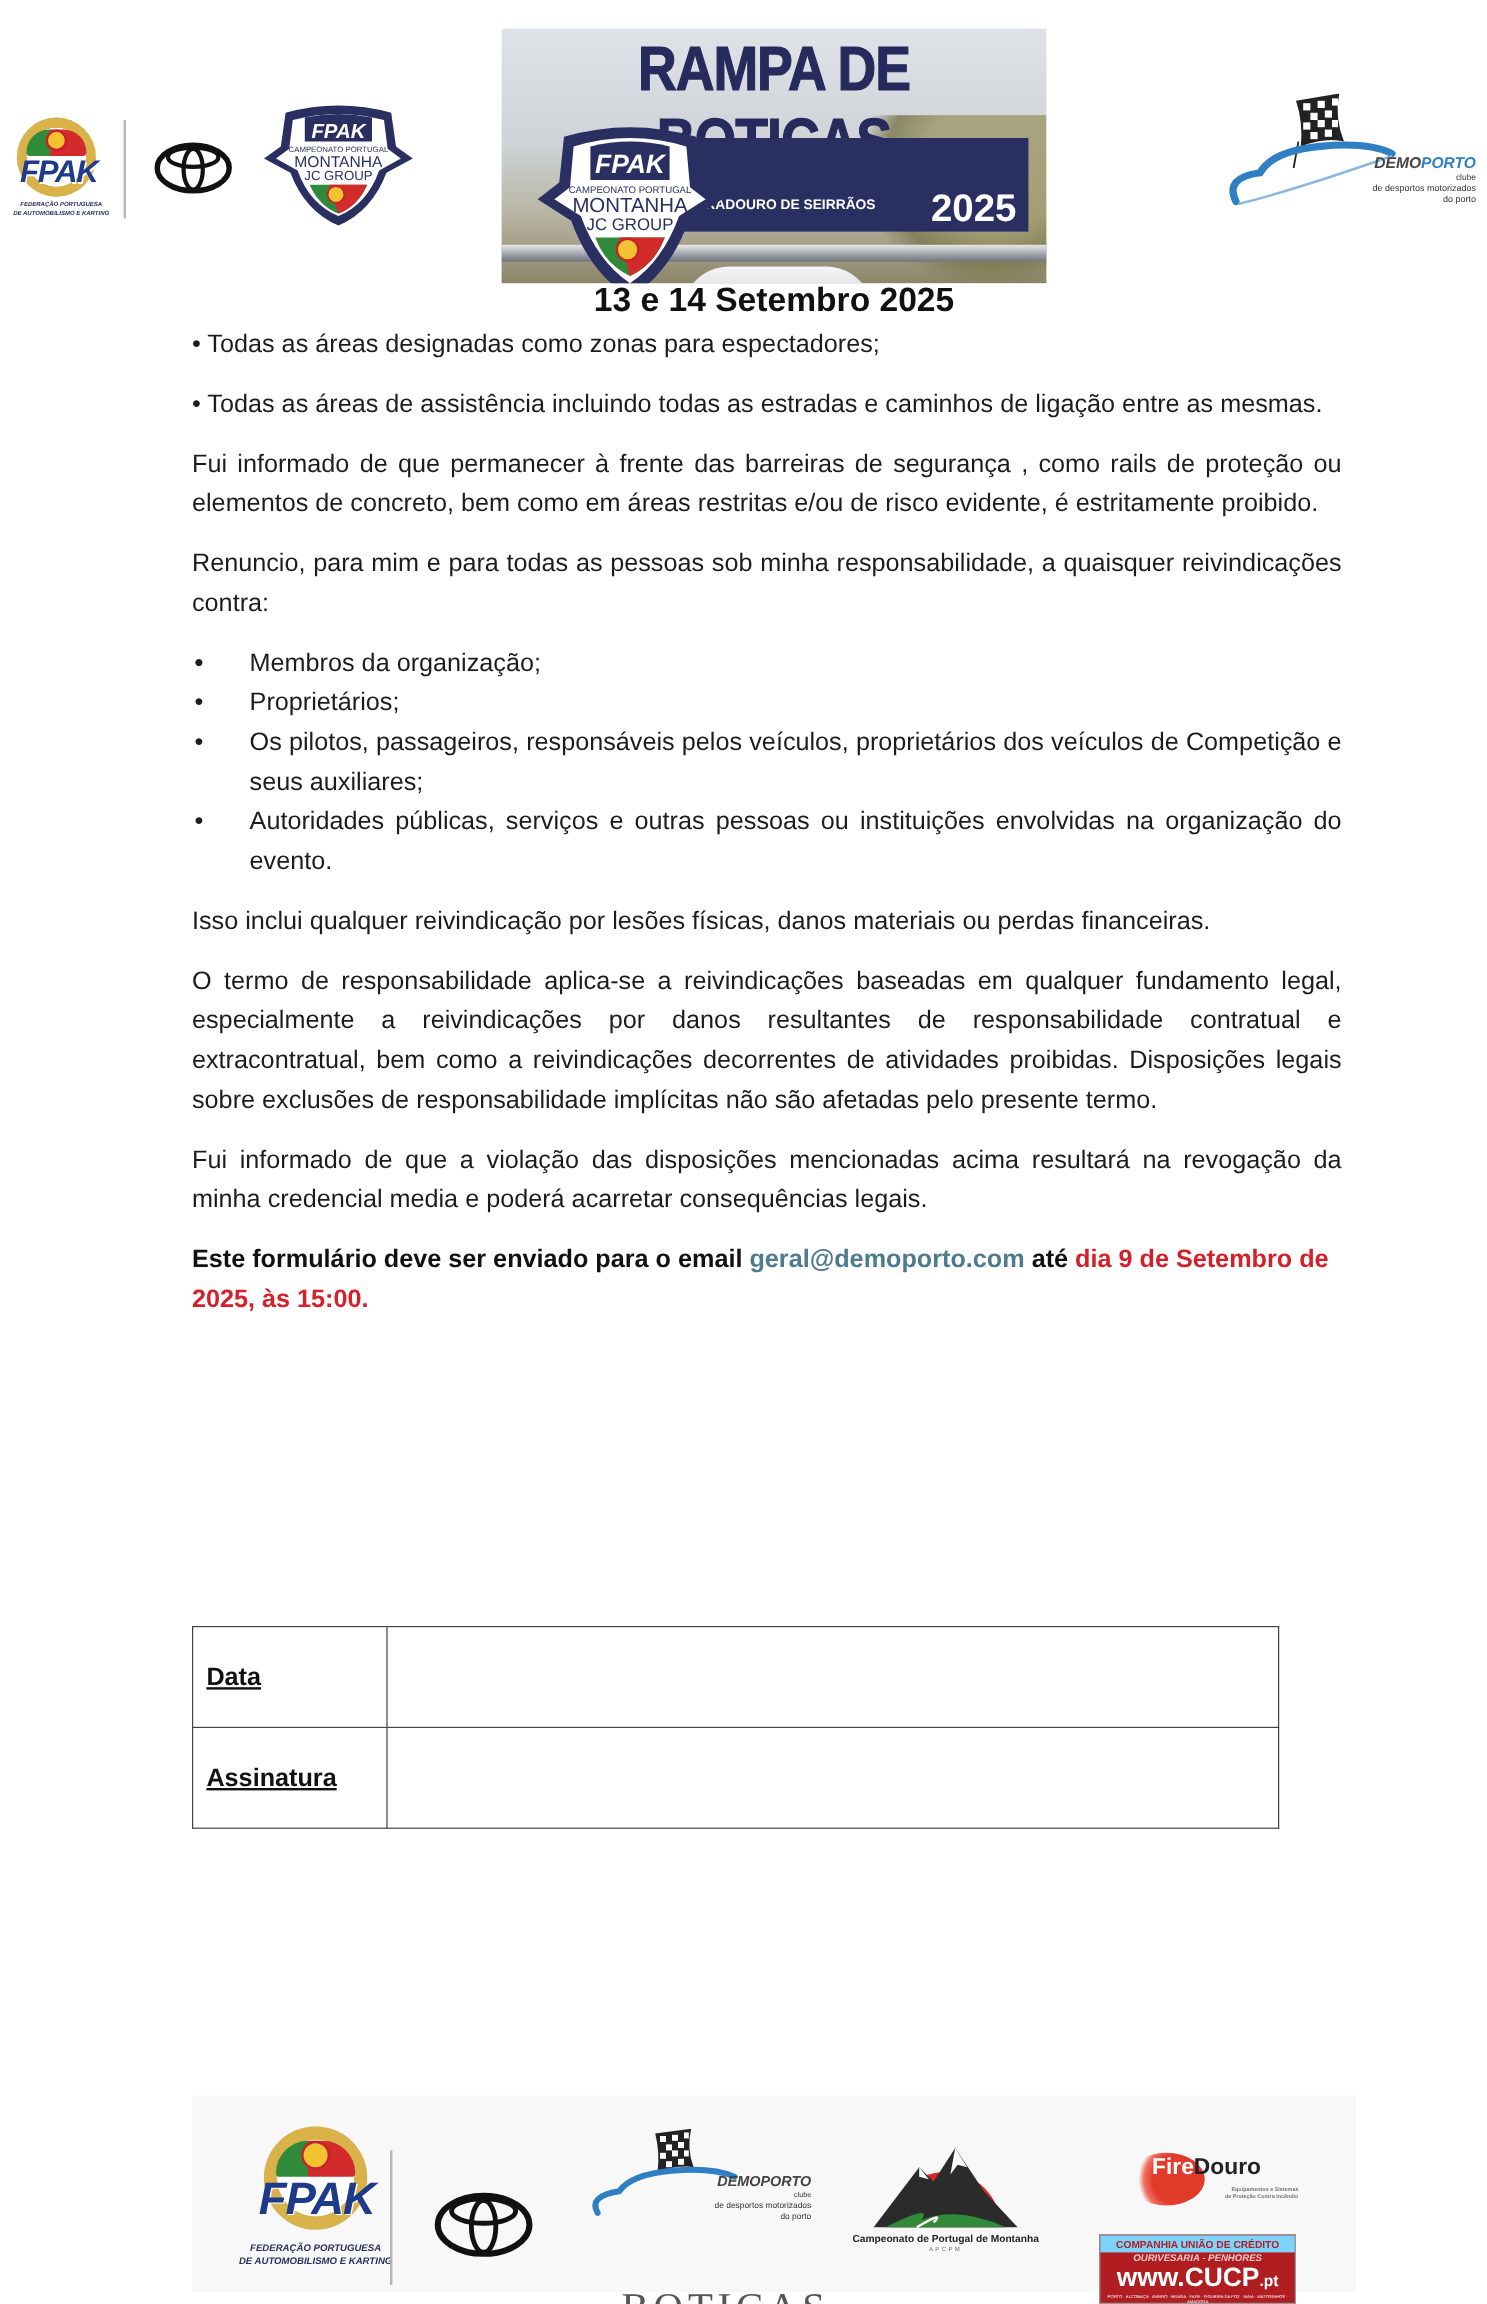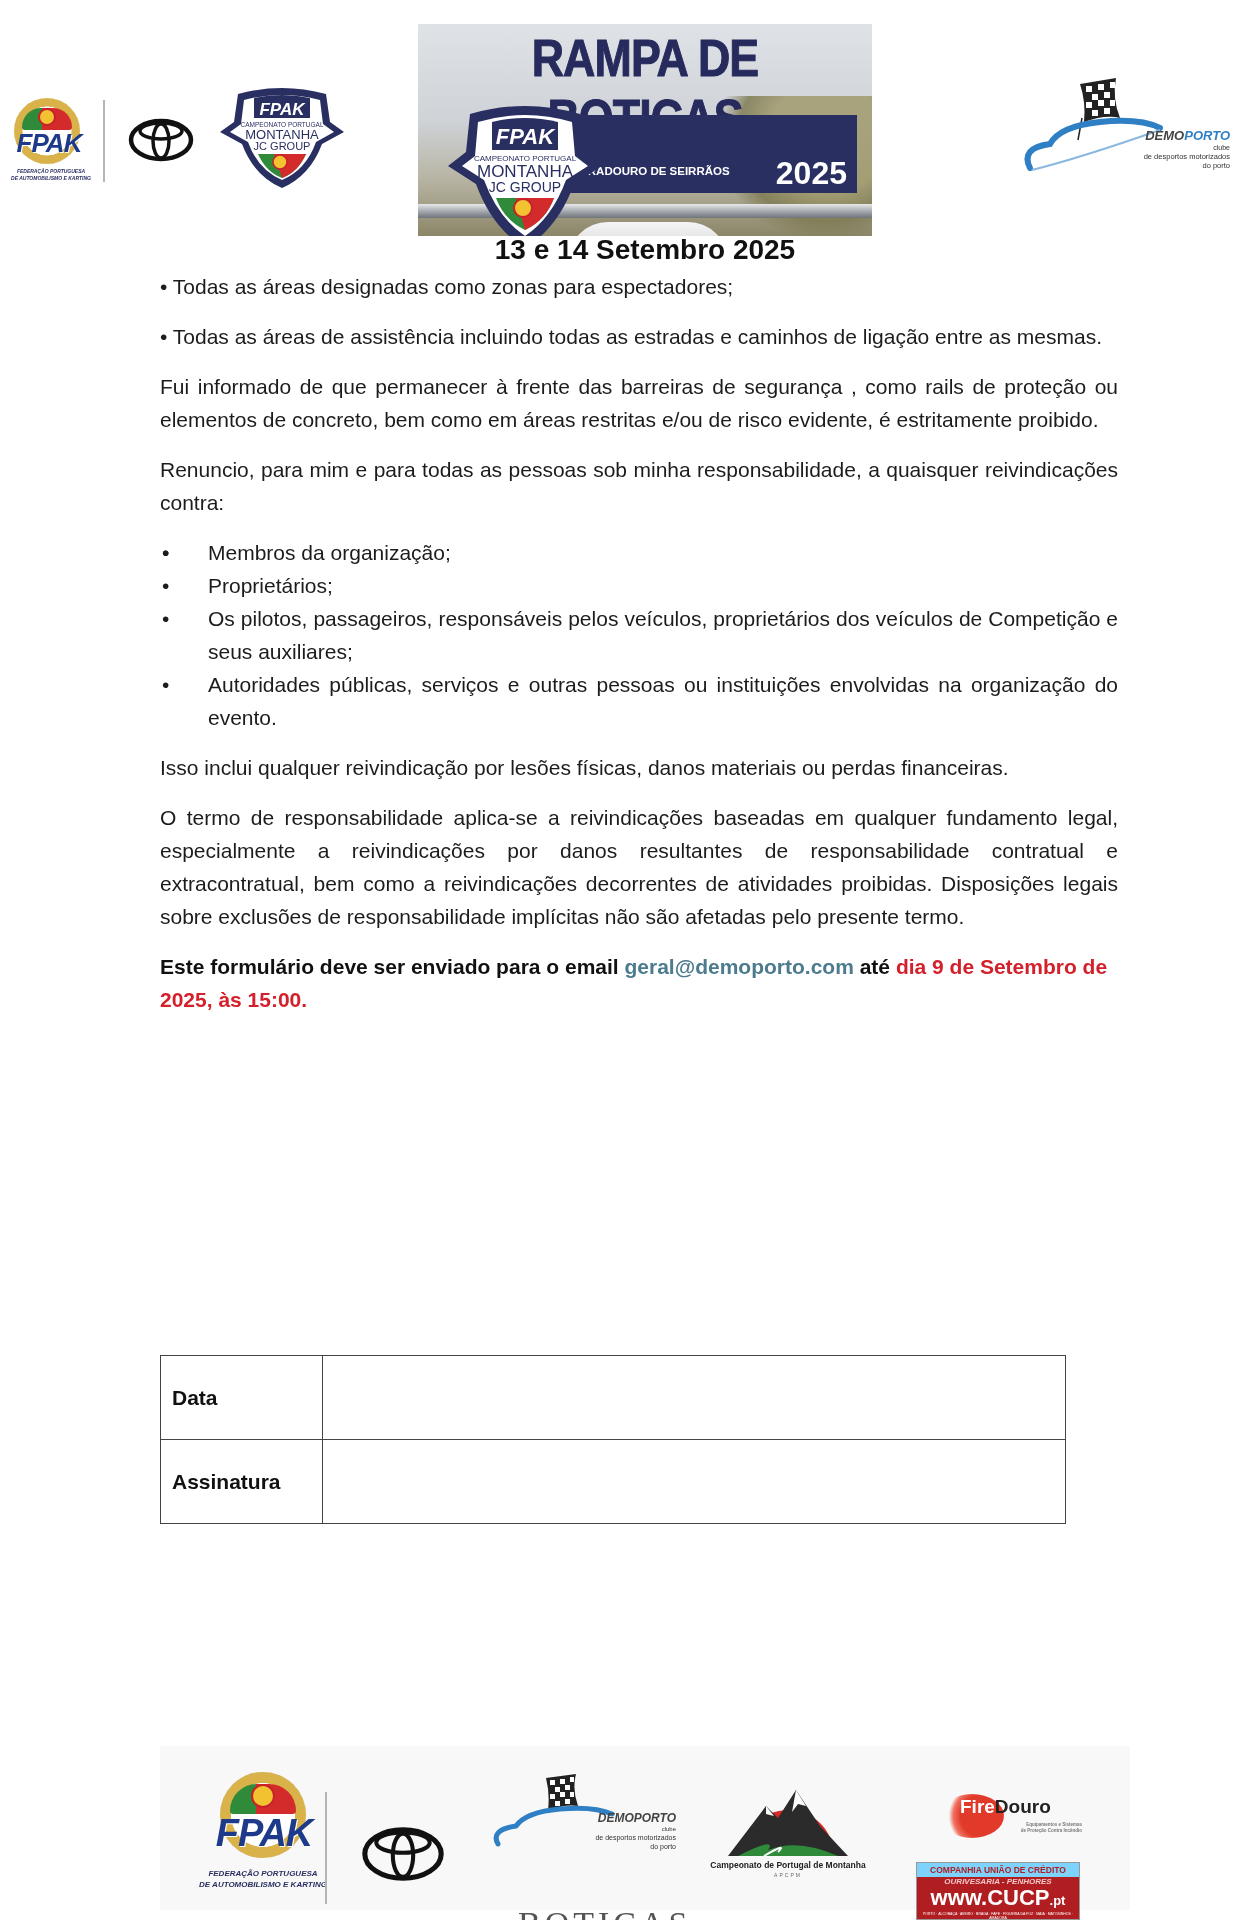--- a/index.html
+++ b/index.html
@@ -98,21 +98,21 @@
   .content li .bul {
     position: absolute; left: 2px; top: 0; font-size: 21px;
   }
   .notice { font-weight: bold; color: #111; }
   .notice .email { color: #4b7b8d; }
   .notice .red { color: #d3202a; }
 
   
   .sign-table {
     left: 160px; top: 1355px; width: 906px; border-collapse: collapse;
-    font: bold 21px "Liberation Sans", sans-serif; color: #111;
+    font: bold 21px "Liberation Sans", sans-serif; color: #111; text-decoration: underline;
   }
   .sign-table td { border: 1.5px solid #444; height: 83px; padding: 0 0 0 11px; }
   .sign-table td.label { width: 150px; }
   .sign-table td.value { padding: 0; }
 
   
   .footer-box { left: 160px; top: 1746px; width: 970px; height: 164px; background: #f8f8f8; }
   .f-fpak { left: 36px; top: 26px; width: 120px; height: 130px; }
   .f-fpak .ring {
     position: absolute; left: 24px; top: 0; width: 86px; height: 86px; border-radius: 50%;
@@ -254,20 +254,21 @@
   <p>Renuncio, para mim e para todas as pessoas sob minha responsabilidade, a quaisquer reivindicações contra:</p>
   <ul>
     <li><span class="bul">•</span></li>
     <li><span class="bul">•</span><span>Membros da organização;</span></li>
     <li><span class="bul">•</span><span>Proprietários;</span></li>
     <li><span class="bul">•</span><span>Os pilotos, passageiros, responsáveis pelos veículos, proprietários dos veículos de Competição e seus auxiliares;</span></li>
     <li><span class="bul">•</span><span>Autoridades públicas, serviços e outras pessoas ou instituições envolvidas na organização do evento.</span></li>
   </ul>
   <p>Isso inclui qualquer reivindicação por lesões físicas, danos materiais ou perdas financeiras.</p>
   <p>O termo de responsabilidade aplica-se a reivindicações baseadas em qualquer fundamento legal, especialmente a reivindicações por danos resultantes de responsabilidade contratual e extracontratual, bem como a reivindicações decorrentes de atividades proibidas. Disposições legais sobre exclusões de responsabilidade implícitas não são afetadas pelo presente termo.</p>
+  <p>Fui informado de que a violação das disposições mencionadas acima resultará na revogação da minha credencial media e poderá acarretar consequências legais.</p>
   <p class="notice left"><span>Este formulário deve ser enviado para o email </span><a class="email">geral@demoporto.com</a><span> até </span><span class="red">dia 9 de Setembro de 2025, às 15:00.</span></p>
 </div>
 
 <table class="abs sign-table">
   <tbody>
       <tr>
     <td class="label">Data</td>
     <td class="value"></td>
   </tr>
   <tr>

